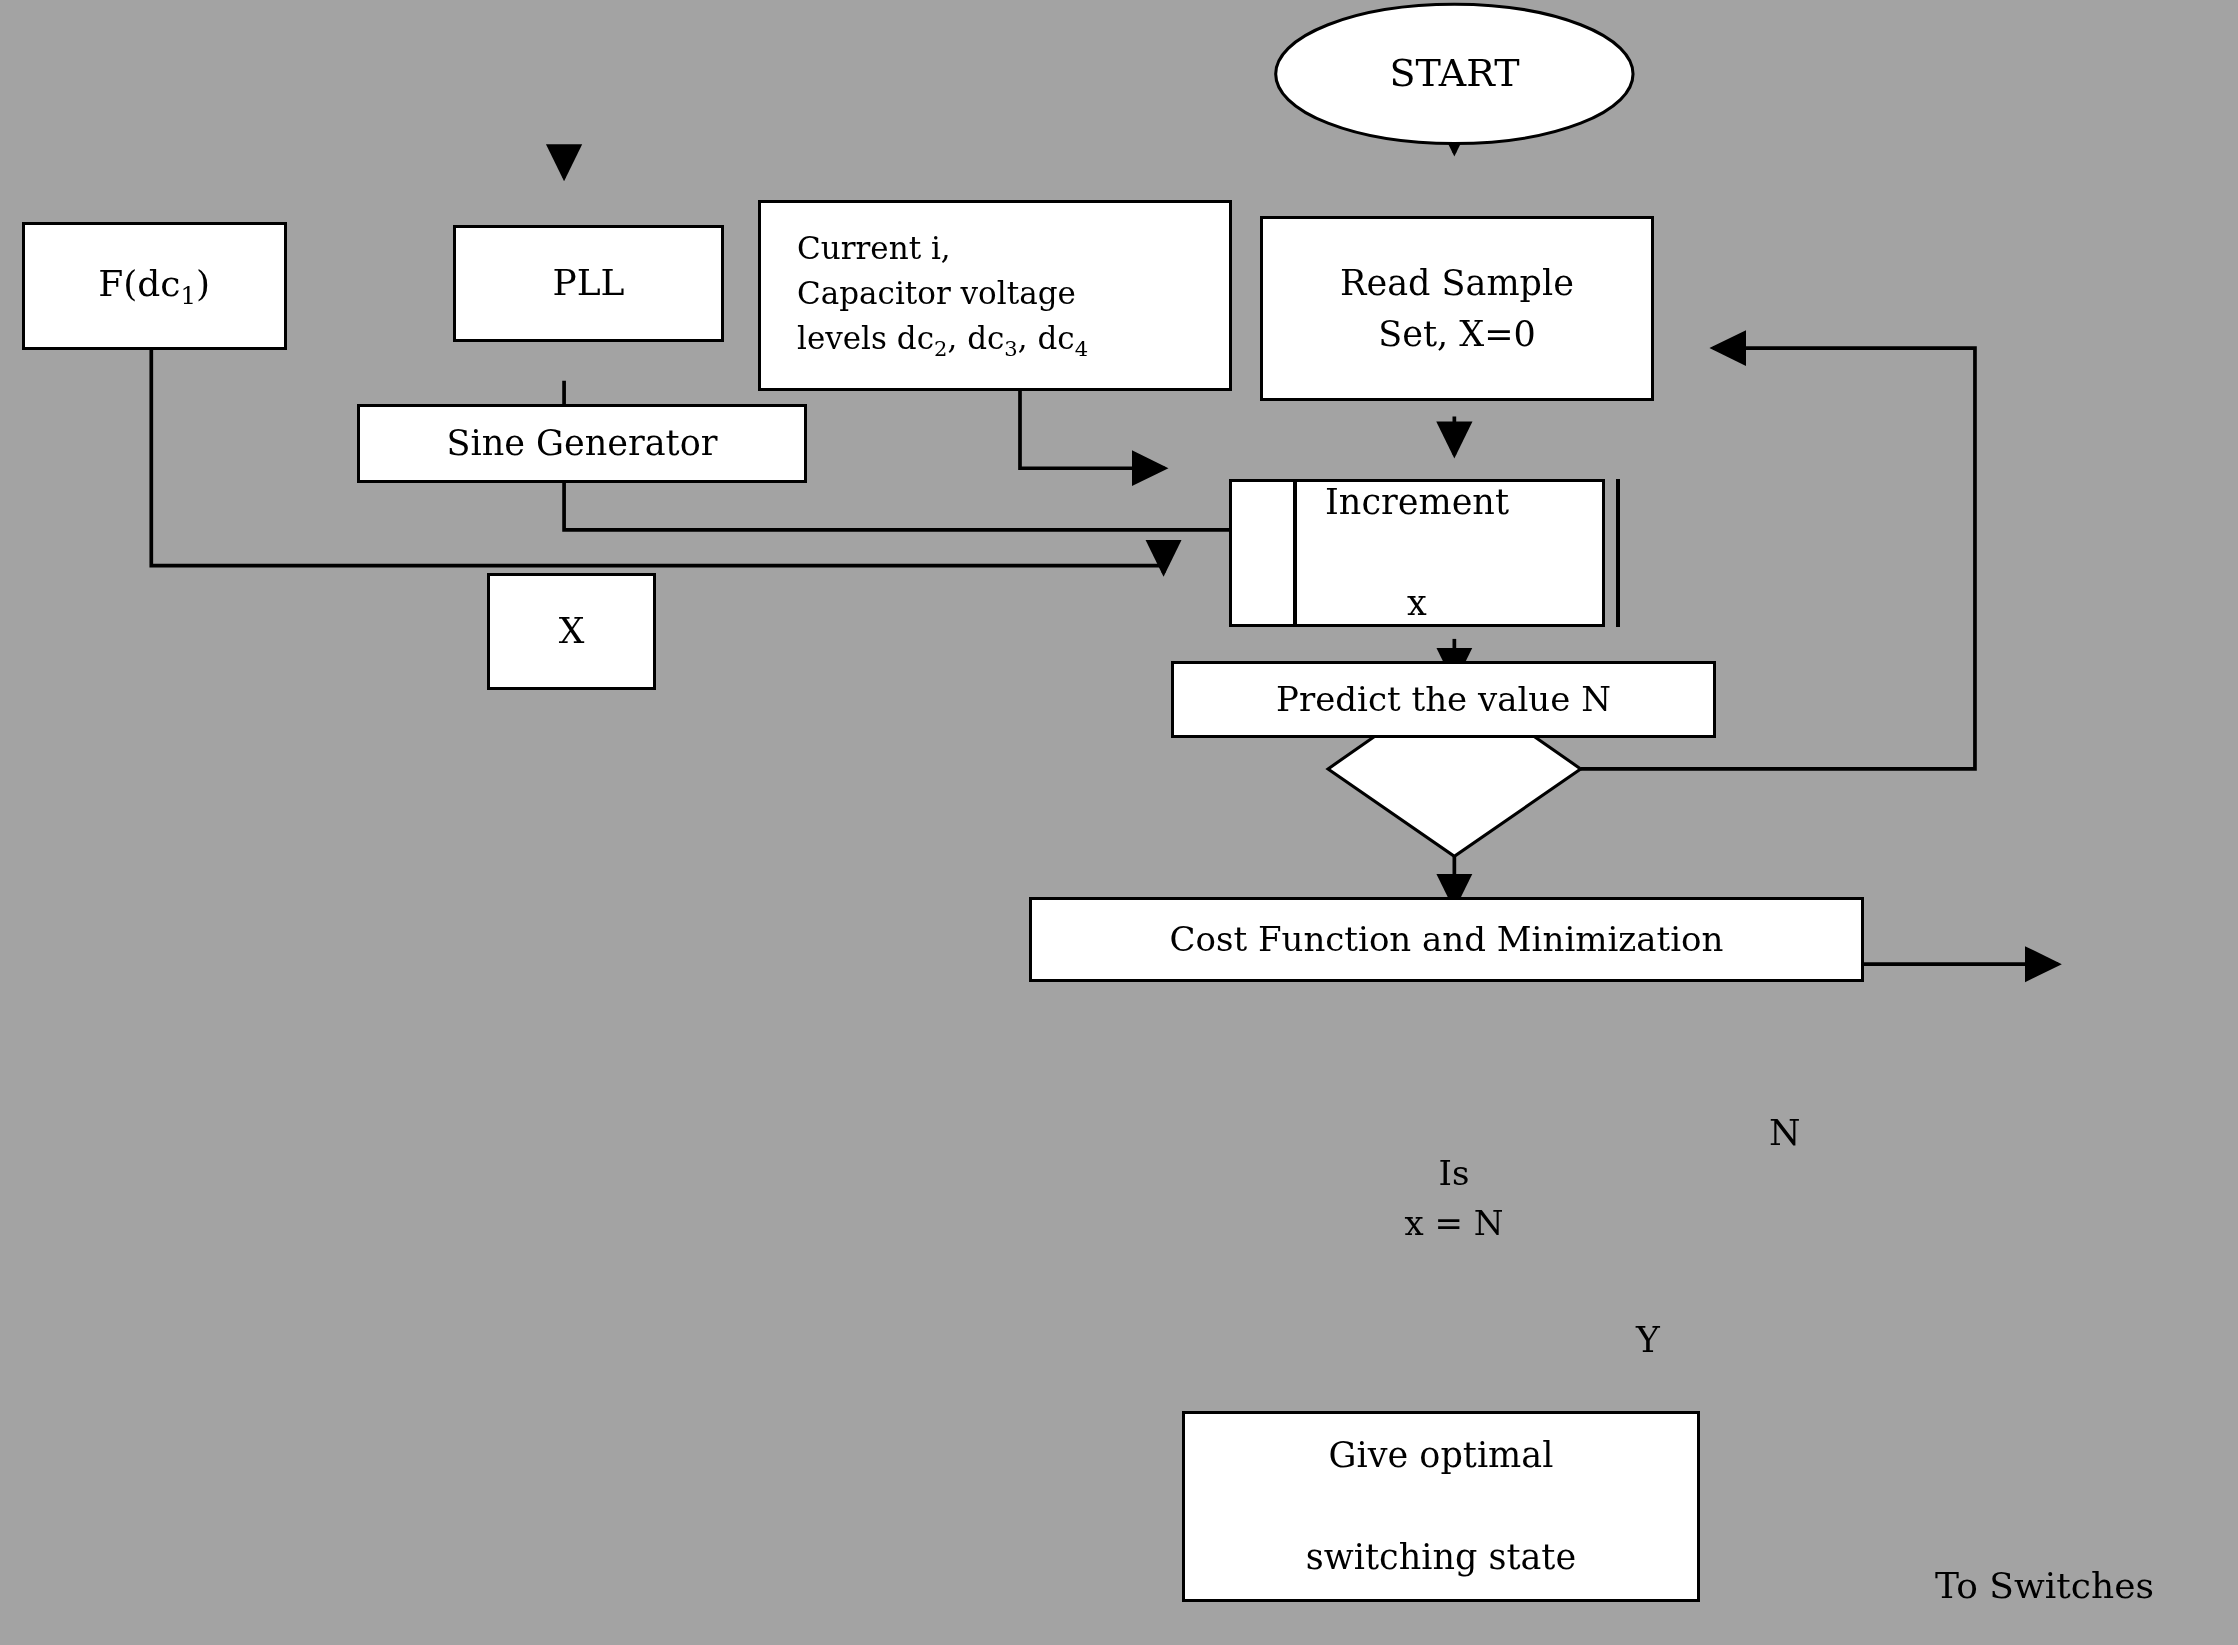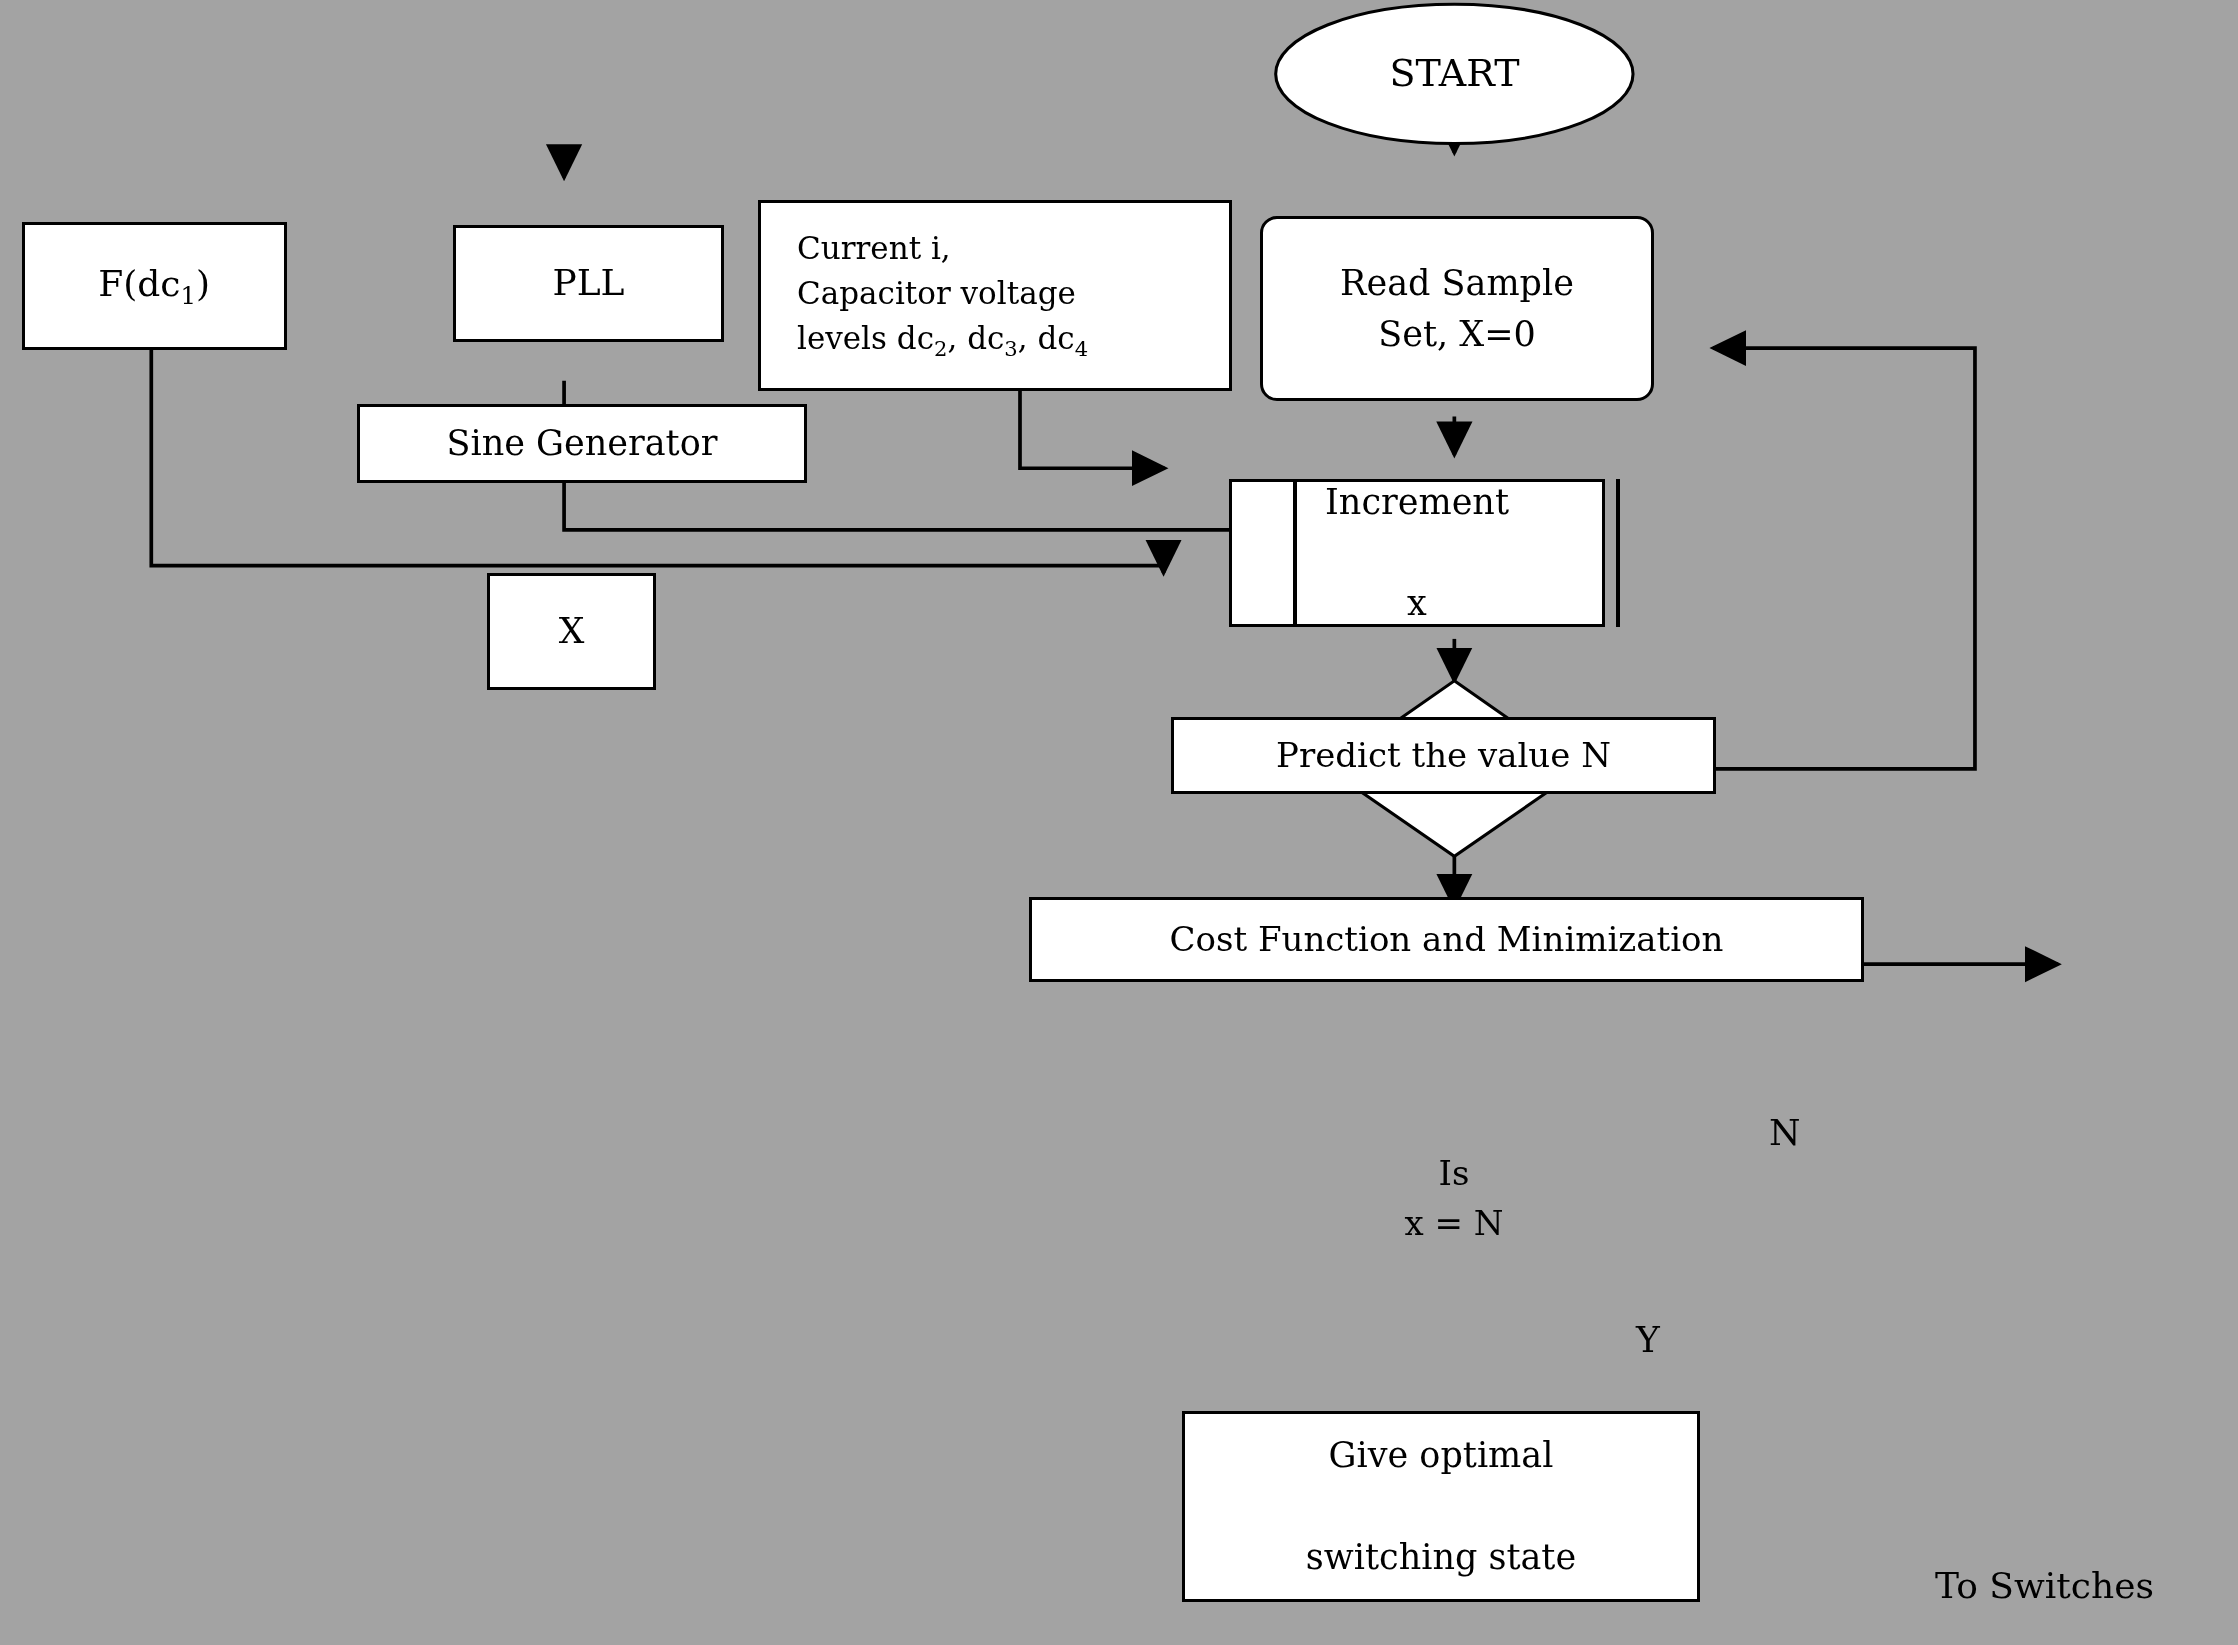--- a/index.html
+++ b/index.html
@@ -68,42 +68,42 @@
 
   <div class="node boxnode" style="left:453px;top:225px;width:271px;height:117px;font-size:36px;">
     <span class="txt">PLL</span>
   </div>
 
   <div class="node boxnode" style="left:758px;top:200px;width:474px;height:191px;font-size:31px;
               justify-content:flex-start;padding-left:36px;">
     <span class="txt" style="text-align:left;"><span>Current i,</span><br><span>Capacitor voltage</span><br><span>levels dc</span><span class="sub">2</span><span>, dc</span><span class="sub">3</span><span>, dc</span><span class="sub">4</span></span>
   </div>
 
-  <div class="node boxnode" style="left:1260px;top:216px;width:394px;height:185px;font-size:35px;border-radius:17px;">
+  <div class="node boxnode" style="left:1260px;top:216px;width:394px;height:185px;font-size:35px;">
     <span class="txt">Read Sample
 Set, X=0</span>
   </div>
 
   <div class="node boxnode" style="left:357px;top:404px;width:450px;height:79px;font-size:35px;">
     <span class="txt">Sine Generator</span>
   </div>
 
   <div class="node boxnode" style="left:1229px;top:479px;width:376px;height:148px;font-size:35px;">
     <span class="txt">Increment
 
 x</span>
   </div>
   <div style="position:absolute;left:1293px;top:479px;width:3.7px;height:148px;background:#000;"></div>
   <div style="position:absolute;left:1616px;top:479px;width:3.7px;height:148px;background:#000;"></div>
 
   <div class="node boxnode" style="left:487px;top:573px;width:169px;height:117px;font-size:36px;">
     <span class="txt">X</span>
   </div>
 
-  <div class="node boxnode" style="left:1171px;top:717px;width:545px;height:77px;font-size:34px;">
+  <div class="node boxnode" style="left:1171px;top:661px;width:545px;height:77px;font-size:34px;">
     <span class="txt">Predict the value N</span>
   </div>
 
   <div class="node boxnode" style="left:1029px;top:897px;width:835px;height:85px;font-size:34px;">
     <span class="txt">Cost Function and Minimization</span>
   </div>
 
   <div class="node" style="left:1343px;top:1140px;width:222px;height:117px;font-size:34px;">
     <span class="txt">Is
 x = N</span>

